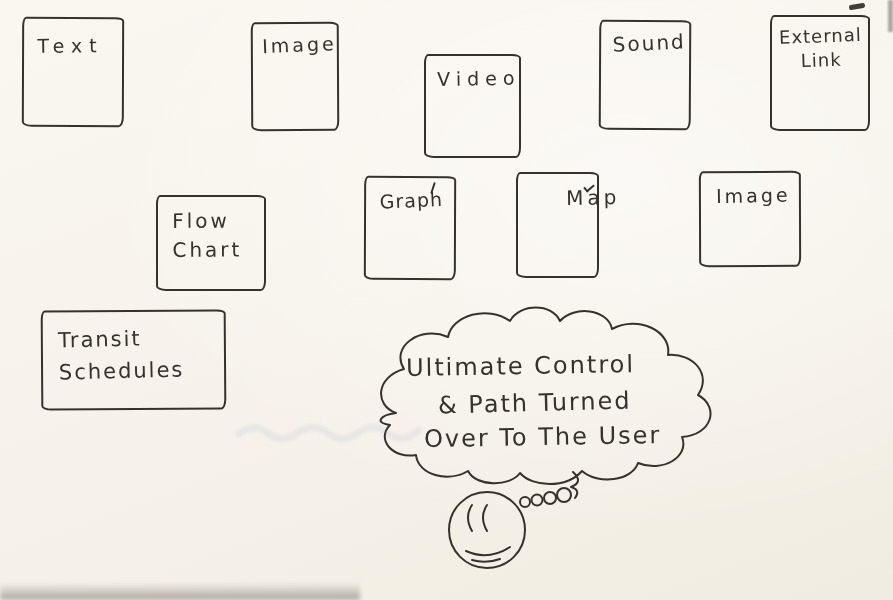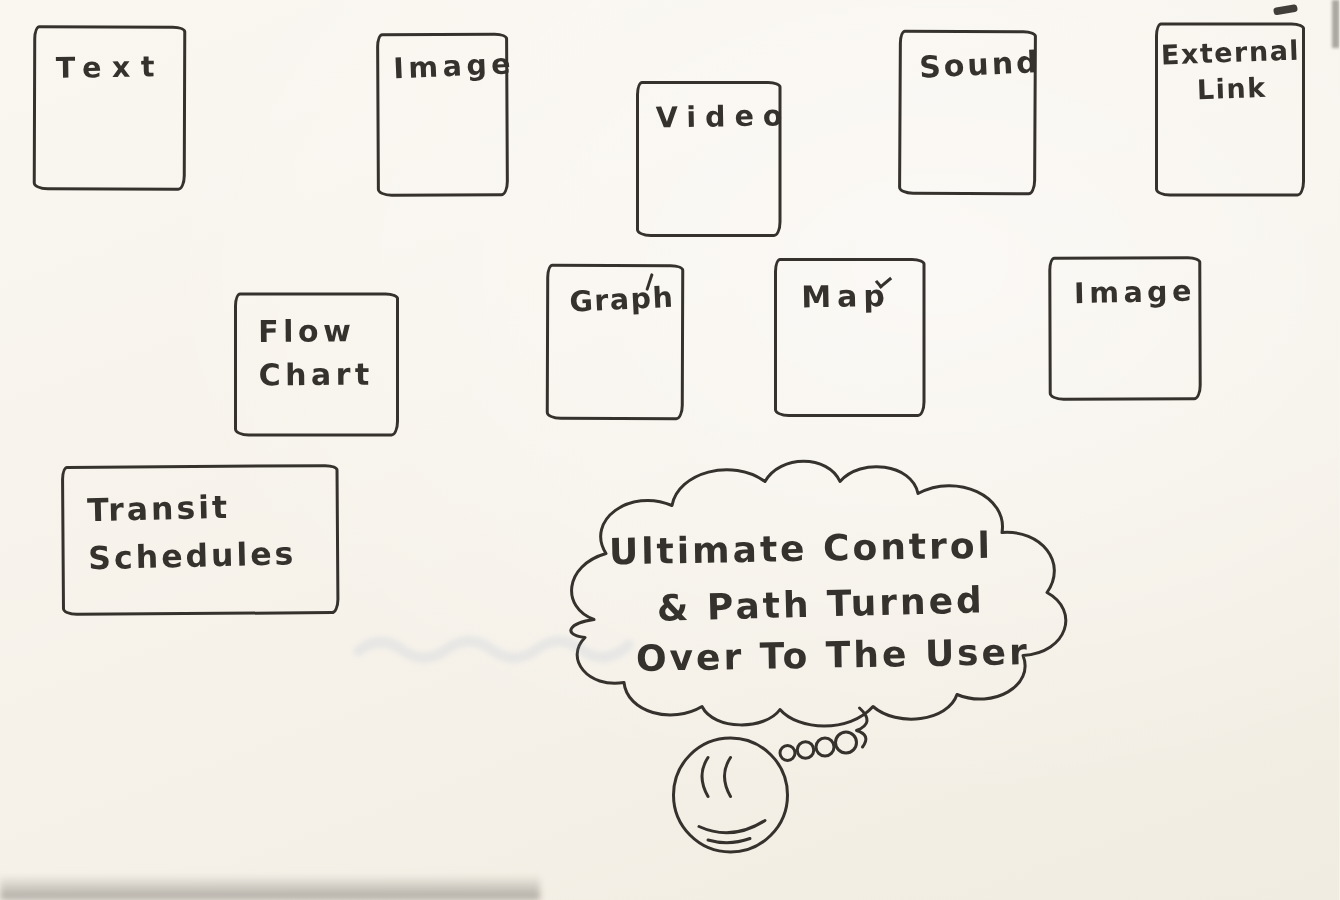--- a/index.html
+++ b/index.html
@@ -8,21 +8,20 @@
   body {
     width: 893px; height: 600px; overflow: hidden;
     font-family: "DejaVu Sans", sans-serif;
     background: var(--paper);
   }
   #page {
     position: relative; width: 893px; height: 600px;
     background:
       radial-gradient(ellipse at 70% 30%, rgba(255,255,255,.5), rgba(255,255,255,0) 60%),
       linear-gradient(160deg, #faf7f1 0%, #f6f2ea 55%, #f1ece1 100%);
-    font-weight: bold;
   }
 
   
   .box {
     position: absolute;
     border: 2px solid var(--ink);
     border-radius: 4px 9px 5px 10px / 9px 4px 10px 5px;
     background: transparent;
   }
   .lbl {
@@ -49,21 +48,21 @@
                       letter-spacing: 1px; line-height: 1.35; transform: rotate(-2deg); }
 
   
   #box-flowchart{ left: 156px; top: 172px; width: 110px; height: 96px; margin-top: 23px; }
   #box-flowchart .lbl { margin: 10px 0 0 14px; width: 80px; font-size: 20px;
                         letter-spacing: 3px; line-height: 1.45; transform: rotate(-.5deg); }
 
   #box-graph    { left: 364px; top: 176px; width: 92px;  height: 104px; transform: rotate(.2deg); }
   #box-graph .lbl   { margin: 13px 0 0 13px; font-size: 19px; letter-spacing: 1px; transform: rotate(-3deg); }
 
-  #box-map      { left: 516px; top: 172px; width: 101px; height: 106px; }
+  #box-map      { left: 516px; top: 172px; width: 83px; height: 106px; padding-left: 32px; }
   #box-map .lbl     { margin: 12px 0 0 16px; font-size: 20px; letter-spacing: 4px; transform: rotate(-1deg); }
 
   #box-image2   { left: 699px; top: 171px; width: 102px; height: 96px; transform: rotate(-.2deg); }
   #box-image2 .lbl  { margin: 12px 0 0 15px; font-size: 19px; letter-spacing: 3px; transform: rotate(-1deg); }
 
   
   #box-transit  { left: 41px;  top: 310px; width: 185px; height: 100px; transform: rotate(-.4deg); }
   #box-transit .lbl { margin: 13px 0 0 15px; width: 150px; font-size: 21px;
                       letter-spacing: 2px; line-height: 1.5; transform: rotate(-1deg); }
 

